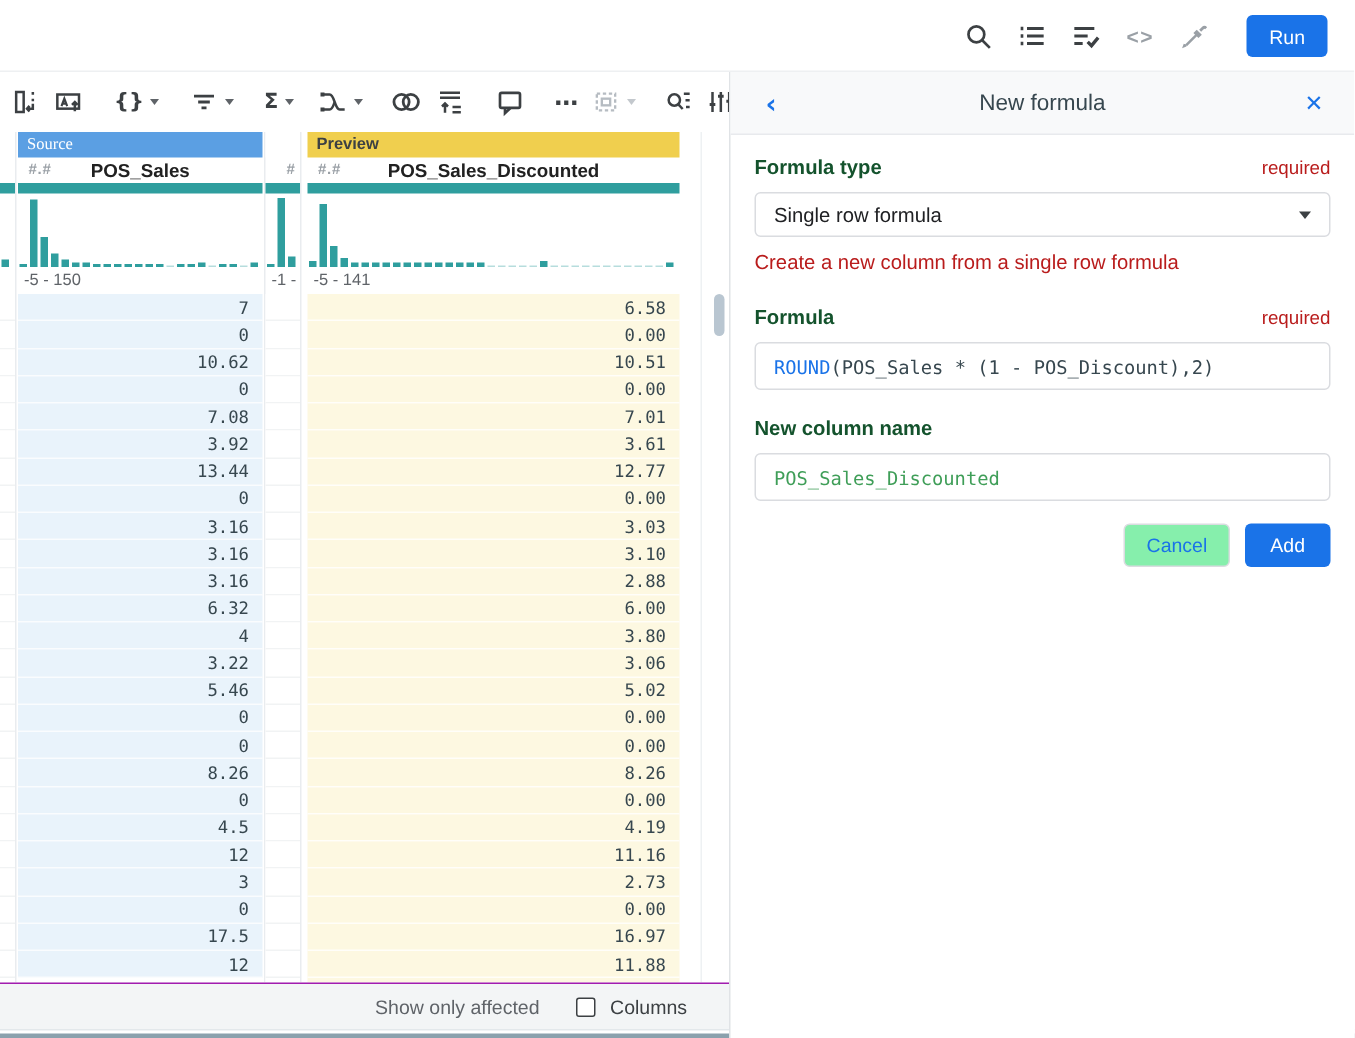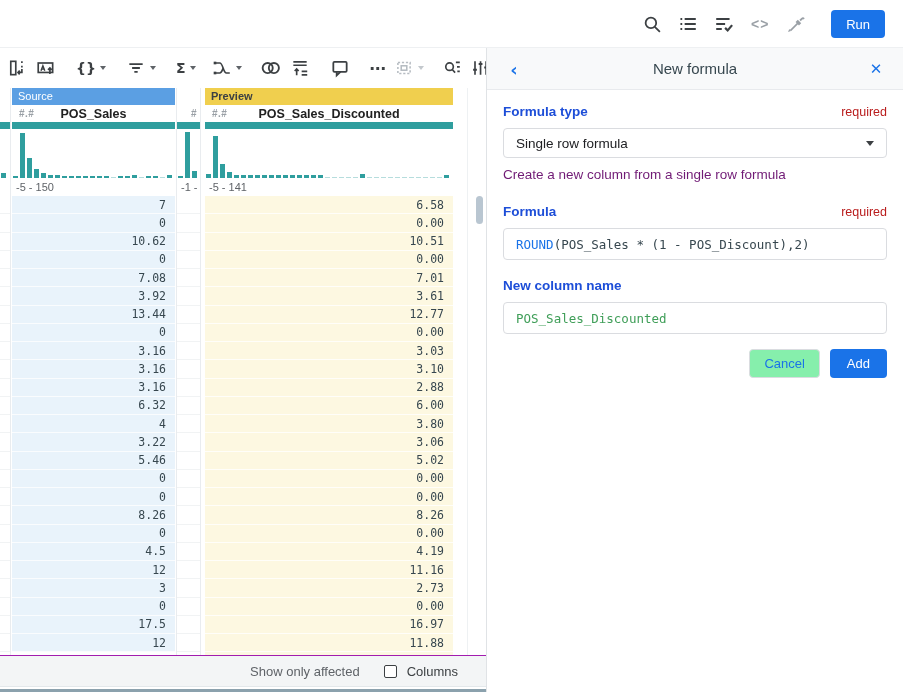--- a/index.html
+++ b/index.html
@@ -30,21 +30,21 @@
   
   .grid { position:absolute; left:0; top:88px; width:486px; height:567px; overflow:hidden; background:#fff; }
   .grid-edge { position:absolute; left:467px; top:0; bottom:0; width:1px; background:#eef1f3; }
   .col { position:absolute; top:0; height:100%; }
   .col-sliver { left:0; width:11px; border-right:1px solid #e9ecef; }
   .col-source { left:12px; width:163px; }
   .col-mid { left:176px; width:25px; border-left:1px solid #e9ecef; border-right:1px solid #e9ecef; }
   .col-preview { left:205px; width:248px; }
 
   .badge { height:17px; font-size:11px; line-height:17px; padding-left:6px; }
-  .badge.src { background:var(--sourceBadge,#5b9fe3); color:#fff; }
+  .badge.src { background:var(--sourceBadge,#5b9fe3); color:#fff;font-family:Liberation Serif, serif; }
   .badge.prv { background:var(--previewBadge,#f0cf4e); color:#3c4043; font-weight:700; }
   .badge.none { background:#fff; }
 
   .hname { position:relative; height:17px; display:flex; align-items:center; justify-content:center;
            font-size:12.5px; font-weight:700; color:#212121; }
   .htype { position:absolute; left:7px; top:3px; font-size:10px; font-weight:700; color:#9aa0a6; letter-spacing:0.5px; }
   .htype.right { left:auto; right:3px; }
   .qbar { height:7px; background:var(--teal,#2f9e9e); }
   .hist { height:49px; display:flex; align-items:flex-end; gap:2px; padding:0 1px; }
   .hbar { width:5px; background:var(--teal,#2f9e9e); }
@@ -71,26 +71,26 @@
   
   .panel { position:absolute; left:486px; top:48px; width:417px; height:644px; background:#fff; border-left:1px solid #e0e3e6; }
   .panel-header { position:relative; height:42px; background:#f8f9fa; border-bottom:1px solid #e8eaed; display:flex; align-items:center; justify-content:center; }
   .panel-title { font-size:15px; color:#37474f; }
   .panel-back { position:absolute; left:16px; top:10px; width:22px; height:22px; color:var(--accent,#1a73e8);
                 font-size:18px; font-weight:700; display:flex; align-items:center; justify-content:center; cursor:pointer; font-family:"DejaVu Sans",sans-serif; }
   .panel-close { position:absolute; right:16px; top:10px; width:22px; height:22px; color:var(--accent,#1a73e8);
                  font-size:15px; display:flex; align-items:center; justify-content:center; cursor:pointer; }
   .panel-body { padding:14px 16px 0 16px; }
   .lbl-row { display:flex; align-items:baseline; justify-content:space-between; margin-top:0; }
-  .lbl { font-size:13.5px; font-weight:700; color:#1d4ed8; }
+  .lbl { font-size:13.5px; font-weight:700; color:#14532d; }
   .required { font-size:12.5px; color:#b91c1c; }
   .select { margin-top:9px; height:30px; border:1px solid #dadce0; border-radius:4px; display:flex; align-items:center;
             padding:0 12px; font-size:13.5px; color:#202124; cursor:pointer; position:relative; }
   .select .sel-caret { position:absolute; right:12px; top:12px; width:0; height:0; border-left:4.5px solid transparent; border-right:4.5px solid transparent; border-top:5px solid #3c4043; }
-  .help { margin-top:9px; font-size:13.5px; color:#701a75; }
+  .help { margin-top:9px; font-size:13.5px; color:#b91c1c; }
   .gap22 { height:22px; }
   .gap18 { height:18px; }
   .input { margin-top:9px; height:32px; border:1px solid #dadce0; border-radius:4px; display:flex; align-items:center;
            padding:0 12px; font-family:"DejaVu Sans Mono",monospace; font-size:12.5px; color:#37474f; cursor:text; white-space:pre; }
   .input .fn { color:var(--accent,#1a73e8); }
   .input .green { color:var(--green,#3f9e58); }
   .btn-row { margin-top:15px; display:flex; justify-content:flex-end; gap:10px; }
   .btn { height:29px; border-radius:4px; font-family:"Liberation Sans",sans-serif; font-size:13px; font-weight:500; cursor:pointer; }
   .btn.cancel { background:#86efac; border:1px solid #dadce0; color:var(--accent,#1a73e8); padding:0 14px; }
   .btn.add { background:var(--accent,#1a73e8); border:none; color:#fff; padding:0 17px; }

